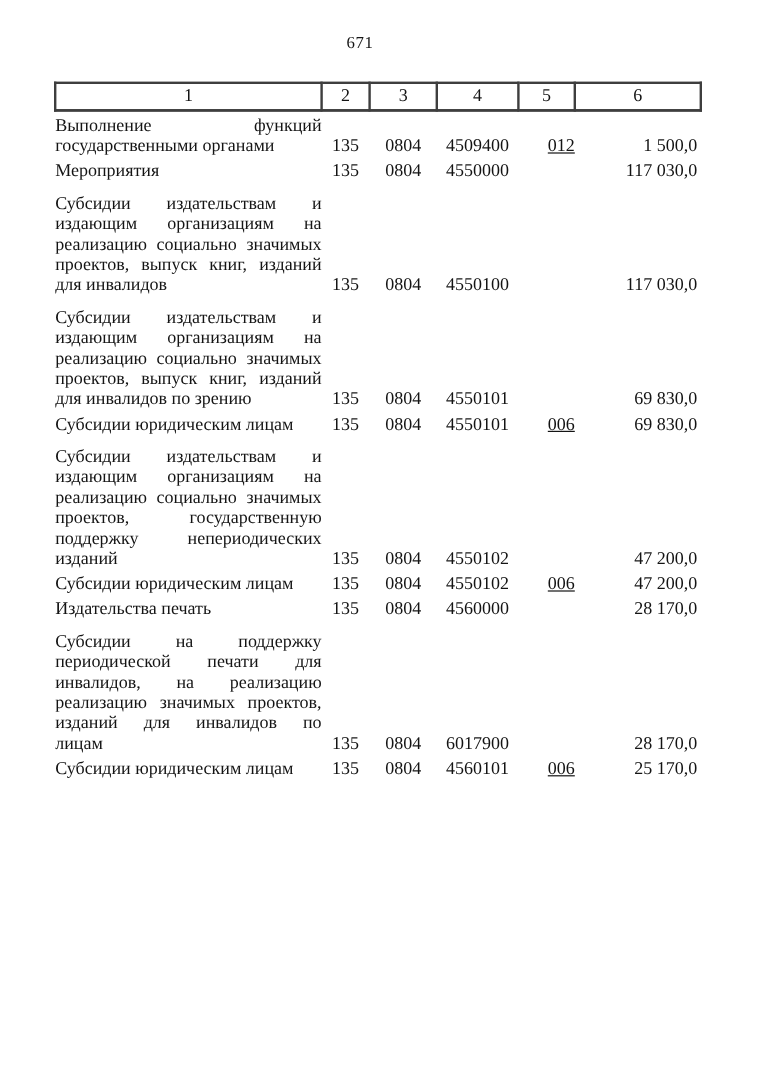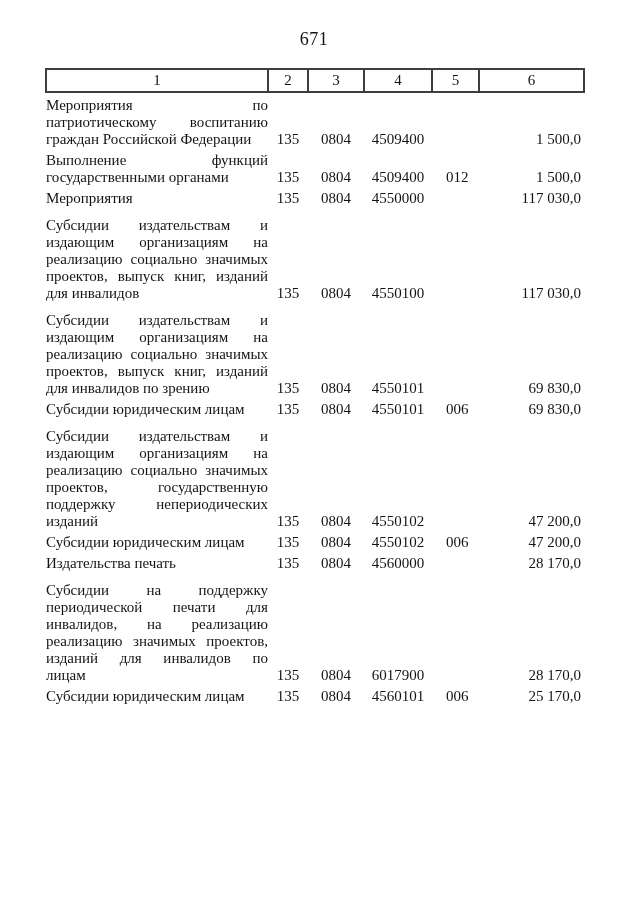--- a/index.html
+++ b/index.html
@@ -15,24 +15,24 @@
     position: relative;
     overflow: hidden;
   }
   .sheet {
     position: absolute;
     inset: 0;
   }
   .page-number {
     position: absolute;
     top: 29px;
-    left: 45px;
+    left: 31px;
     width: 538px;
     text-align: center;
-    font-size: 18px;
+    font-size: 14px;
     letter-spacing: 0.5px;
     color: #141414;
   }
   table.budget {
     position: absolute;
     top: 68px;
     left: 45px;
     width: 538px;
     border-collapse: collapse;
     table-layout: fixed;
@@ -62,23 +62,24 @@
     text-align-last: justify;
   }
   td.c1 .ln:last-child {
     text-align-last: left;
   }
   td.c2, td.c3, td.c4 {
     text-align: center;
     white-space: nowrap;
   }
   table.budget tbody td.c5 {
-    text-align: left;
+    text-align: right;
     padding-left: 14px;
     white-space: nowrap;
+    text-decoration: underline;
   }
   table.budget tbody td.c6 {
     text-align: right;
     padding-right: 3px;
     white-space: nowrap;
   }
 </style>
 </head>
 <body>
 
@@ -101,32 +102,20 @@
           <td>2</td>
           <td>3</td>
           <td>4</td>
           <td>5</td>
           <td>6</td>
         </tr>
     </thead>
     <tbody>
         <tr>
           <td class="c1">
-            <div class="ln">Мероприятия по</div>
-            <div class="ln">патриотическому воспитанию</div>
-            <div class="ln">граждан Российской Федерации</div>
-          </td>
-          <td class="c2">135</td>
-          <td class="c3">0804</td>
-          <td class="c4">4509400</td>
-          <td class="c5"></td>
-          <td class="c6">1 500,0</td>
-        </tr>
-        <tr>
-          <td class="c1">
             <div class="ln">Выполнение функций</div>
             <div class="ln">государственными органами</div>
           </td>
           <td class="c2">135</td>
           <td class="c3">0804</td>
           <td class="c4">4509400</td>
           <td class="c5">012</td>
           <td class="c6">1 500,0</td>
         </tr>
         <tr>

